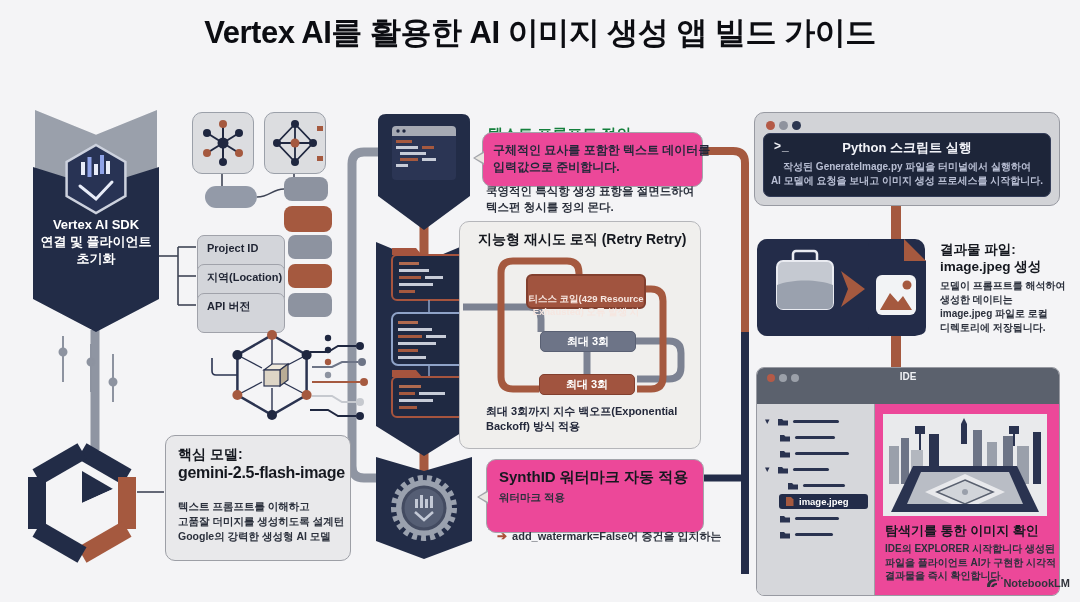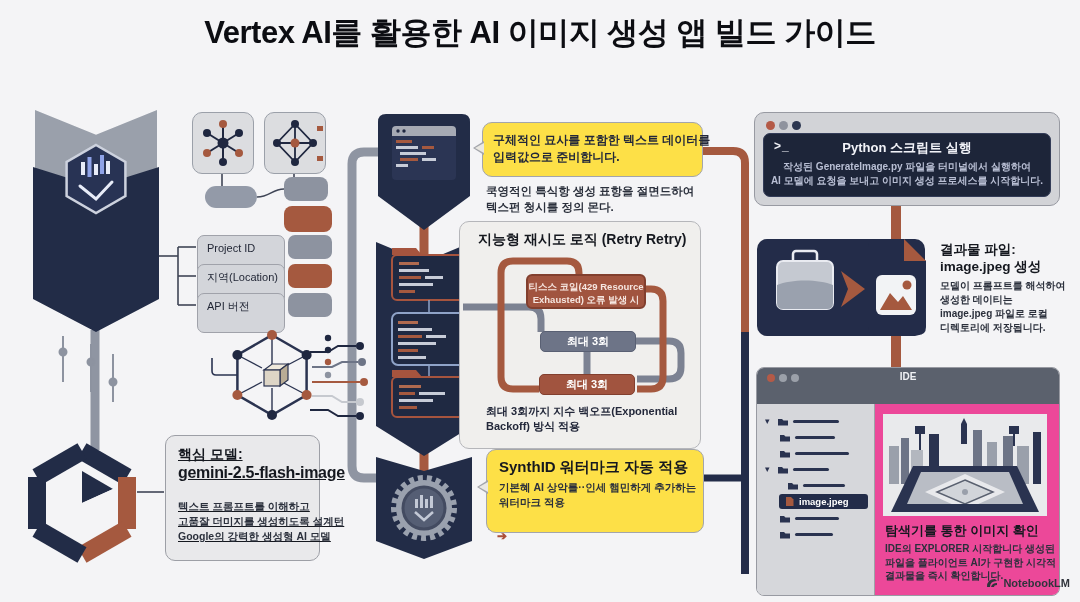--- a/index.html
+++ b/index.html
@@ -16,54 +16,54 @@
   .ribbon-navy{left:33px;top:167px;width:126px;height:165px;background:#222c47;
                clip-path:polygon(0 0,50% 12%,100% 0,100% 80%,50% 100%,0 80%);}
   .sdk-text{left:33px;top:216px;width:126px;text-align:center;color:#fff;font-weight:800;
             font-size:13px;line-height:17px;}
   
   .node-card{width:60px;height:60px;background:#dcdde0;border:1.5px solid #9ba0a9;border-radius:10px;}
   .pill-plain{left:205px;top:186px;width:52px;height:22px;border-radius:11px;background:#939aa8;}
   .rect-gray{left:284px;top:177px;width:44px;height:24px;border-radius:8px;background:#8d93a0;}
   .rect-red{left:284px;top:206px;width:48px;height:26px;border-radius:8px;background:#a5593f;}
   .cfg-pill{left:197px;width:88px;height:40px;border-radius:7px;background:#d3d5da;
-            border:1px solid #a0a2aa;font-size:11px;font-weight:400;color:#1f2433;
+            border:1px solid #a0a2aa;font-size:11px;font-weight:700;color:#1f2433;
             line-height:24px;padding-left:9px;box-sizing:border-box;white-space:nowrap;}
   .cfg-tail{left:288px;width:44px;height:24px;border-radius:7px;}
   .tail-gray{background:#8d93a0;} .tail-red{background:#a5593f;}
   
-  .model-card{left:165px;top:435px;width:155px;height:126px;background:#e9e9eb;
-              border:1.5px solid #9d9fa6;border-radius:10px;padding:10px 12px;box-sizing:border-box;text-decoration:underline;}
+  .model-card{left:165px;top:435px;width:186px;height:126px;background:#e9e9eb;
+              border:1.5px solid #9d9fa6;border-radius:10px;padding:10px 12px;box-sizing:border-box;}
   .model-card .t1{font-size:14px;font-weight:800;}
   .model-card .t2{font-size:16px;font-weight:800;letter-spacing:-0.3px;white-space:nowrap;}
   .model-card .body{margin-top:17px;font-size:10.5px;font-weight:600;line-height:15px;color:#2b303c;white-space:nowrap;}
   
   .sec-title{font-size:15px;font-weight:800;color:#15803d;white-space:nowrap;margin-top:28px;}
-  .bubble{background:#fde047;border:1.5px solid #a3a5ab;border-radius:10px;box-sizing:border-box;}
+  .bubble{background:#ec4899;border:1.5px solid #a3a5ab;border-radius:10px;box-sizing:border-box;margin-top:10px;}
   .bubble .tail{position:absolute;left:-10px;width:0;height:0;border-top:7px solid transparent;
                 border-bottom:7px solid transparent;border-right:11px solid #a3a5ab;}
   .bubble .tail:after{content:"";position:absolute;left:2px;top:-5.5px;border-top:5.5px solid transparent;
                 border-bottom:5.5px solid transparent;border-right:9px solid #eae8e2;}
   .prompt-bubble{left:482px;top:122px;width:221px;height:55px;padding:9px 10px;
                  font-size:12px;font-weight:700;color:#23283a;line-height:17px;white-space:nowrap;}
   .prompt-note{left:486px;top:184px;font-size:11.5px;font-weight:700;color:#2b303c;line-height:15.5px;white-space:nowrap;}
   
   .retry-panel{left:459px;top:221px;width:240px;height:226px;background:#f0efed;
                border:1.6px solid #b5b6ba;border-radius:10px;}
   .retry-title{left:18px;top:9px;font-size:14px;font-weight:800;white-space:nowrap;}
   .err-box{left:66px;top:52px;width:120px;height:35px;background:#a1543f;border:2px solid #823f2e;
            border-radius:6px;color:#f6e6e0;font-size:9.5px;font-weight:700;text-align:center;
-           line-height:13px;padding-top:4px;box-sizing:border-box;white-space:nowrap;}
+           line-height:13px;padding-top:16px;box-sizing:border-box;white-space:nowrap;}
   .cnt-box{width:96px;height:21px;border-radius:5px;color:#fff;font-size:11px;font-weight:700;
            text-align:center;line-height:19px;box-sizing:border-box;white-space:nowrap;}
   .cnt-gray{left:80px;top:109px;background:#6d7487;border:1.5px solid #596073;}
   .cnt-red{left:79px;top:152px;background:#a1543f;border:1.5px solid #823f2e;}
   .retry-note{left:26px;top:182px;font-size:11px;font-weight:700;color:#23283a;line-height:15px;white-space:nowrap;}
   
-  .synth-bubble{left:486px;top:449px;width:218px;height:84px;padding:8px 12px;}
+  .synth-bubble{left:486px;top:449px;width:218px;height:74px;padding:8px 12px;}
   .synth-bubble .st{font-size:15px;font-weight:800;white-space:nowrap;}
   .synth-bubble .sb{font-size:10.5px;font-weight:700;color:#2b303c;line-height:14.5px;margin-top:3px;white-space:nowrap;}
   .synth-note{left:497px;top:529px;display:flex;gap:5px;font-size:11px;font-weight:700;color:#2b303c;line-height:14.5px;white-space:nowrap;}
   .synth-note .arr{color:#ab4f38;font-size:12px;font-weight:800;}
   
   .terminal{left:754px;top:112px;width:306px;height:94px;background:#d2d3d7;
             border:1.6px solid #989aa2;border-radius:10px;box-sizing:border-box;}
   .dot{width:9px;height:9px;border-radius:50%;}
   .term-inner{left:8px;top:20px;width:288px;height:64px;background:#1d2539;border:1px solid #333c58;
               border-radius:7px;box-sizing:border-box;}
@@ -155,20 +155,25 @@
       <rect x="23" y="20" width="4" height="13"></rect>
         <rect x="36" y="22" width="4" height="11"></rect>
         <rect x="48" y="19" width="4" height="13"></rect>
     </g>
     <g fill="#8fa3e8">
       <rect x="29.5" y="15" width="4" height="20"></rect>
         <rect x="42" y="13" width="4" height="19"></rect>
     </g>
     <path d="M22,44 L38,57 L54,40" fill="none" stroke="#e8ecf8" stroke-width="3" stroke-linecap="round"></path>
   </svg>
+  <div class="abs sdk-text">
+    <div>Vertex AI SDK</div>
+    <div>연결 및 플라이언트</div>
+    <div>초기화</div>
+  </div>
 
   <div class="abs node-card" style="left:192px;top:112px">
     <svg width="60" height="60">
       <g stroke="#1f2740" stroke-width="2">
         <line x1="30" y1="30" x2="30" y2="11"></line>
           <line x1="30" y1="30" x2="46" y2="20"></line>
         <line x1="30" y1="30" x2="46" y2="40"></line>
           <line x1="30" y1="30" x2="30" y2="49"></line>
         <line x1="30" y1="30" x2="14" y2="40"></line>
           <line x1="30" y1="30" x2="14" y2="20"></line>
@@ -366,27 +371,27 @@
     <div class="abs retry-note">
       <div>최대 3회까지 지수 백오프(Exponential</div>
       <div>Backoff) 방식 적용</div>
     </div>
   </div>
 
   <div class="abs bubble synth-bubble">
     <span class="tail" style="top:30px"></span>
     <div class="st">SynthID 워터마크 자동 적용</div>
     <div class="sb">
-      <div>기본혜 AI 상악를··인세 햄민하게 추가하는</div>
       <div>워터마크 적용</div>
     </div>
   </div>
   <div class="abs synth-note">
     <span class="arr">➔</span>
     <div>
+      <div>add_watermark=False어 증건을 입치하는</div>
     </div>
   </div>
 
   <div class="abs terminal">
     <div class="abs dot" style="left:11px;top:8px;background:#b45a47"></div>
     <div class="abs dot" style="left:24px;top:8px;background:#8f939e"></div>
     <div class="abs dot" style="left:37px;top:8px;background:#2c3650"></div>
     <div class="abs term-inner">
       <div class="abs term-prompt">&gt;_</div>
       <div class="abs term-title">Python 스크립트 실행</div>

